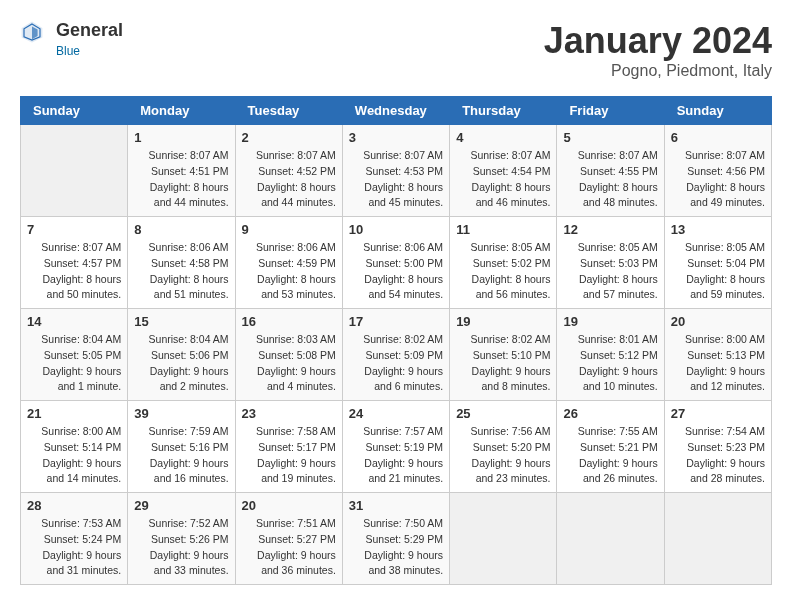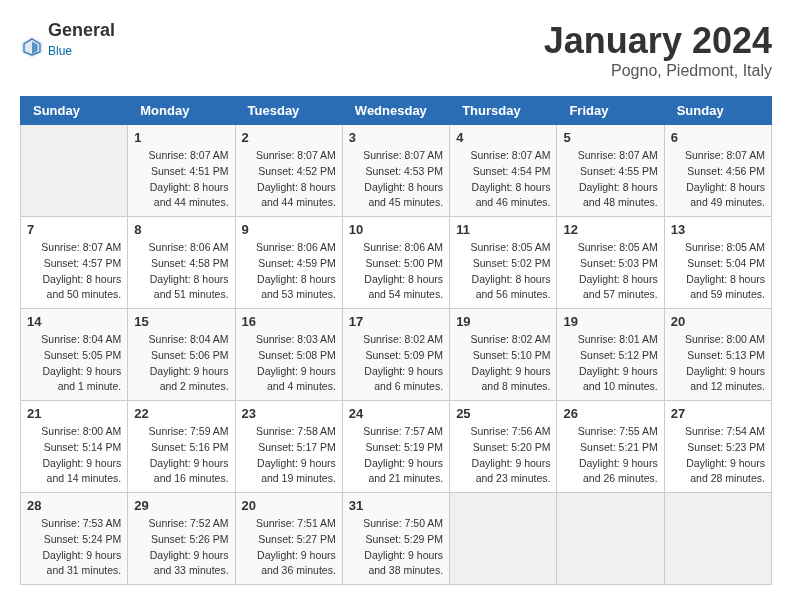--- a/index.html
+++ b/index.html
@@ -11,22 +11,22 @@
       padding: 20px;
     }
     .header {
       display: flex;
       justify-content: space-between;
       align-items: flex-start;
       margin-bottom: 16px;
     }
     .logo {
       display: flex;
-      align-items: flex-end;
-      gap: 4px;
+      align-items: flex-start;
+      gap: 12px;
     }
     .logo-text-general {
       font-size: 18px;
       font-weight: bold;
       color: #333;
     }
     .logo-text-blue {
       font-size: 12px;
       font-weight: normal;
       color: #0369a1;
@@ -207,21 +207,21 @@
           <div class="day-number">20</div>
           <div class="day-detail">Sunrise: 8:00 AM<br>Sunset: 5:13 PM<br>Daylight: 9 hours and 12 minutes.</div>
         </td>
       </tr>
       <tr>
         <td>
           <div class="day-number">21</div>
           <div class="day-detail">Sunrise: 8:00 AM<br>Sunset: 5:14 PM<br>Daylight: 9 hours and 14 minutes.</div>
         </td>
         <td>
-          <div class="day-number">22</div>
+          <div class="day-number">39</div>
           <div class="day-detail">Sunrise: 7:59 AM<br>Sunset: 5:16 PM<br>Daylight: 9 hours and 16 minutes.</div>
         </td>
         <td>
           <div class="day-number">23</div>
           <div class="day-detail">Sunrise: 7:58 AM<br>Sunset: 5:17 PM<br>Daylight: 9 hours and 19 minutes.</div>
         </td>
         <td>
           <div class="day-number">24</div>
           <div class="day-detail">Sunrise: 7:57 AM<br>Sunset: 5:19 PM<br>Daylight: 9 hours and 21 minutes.</div>
         </td>

